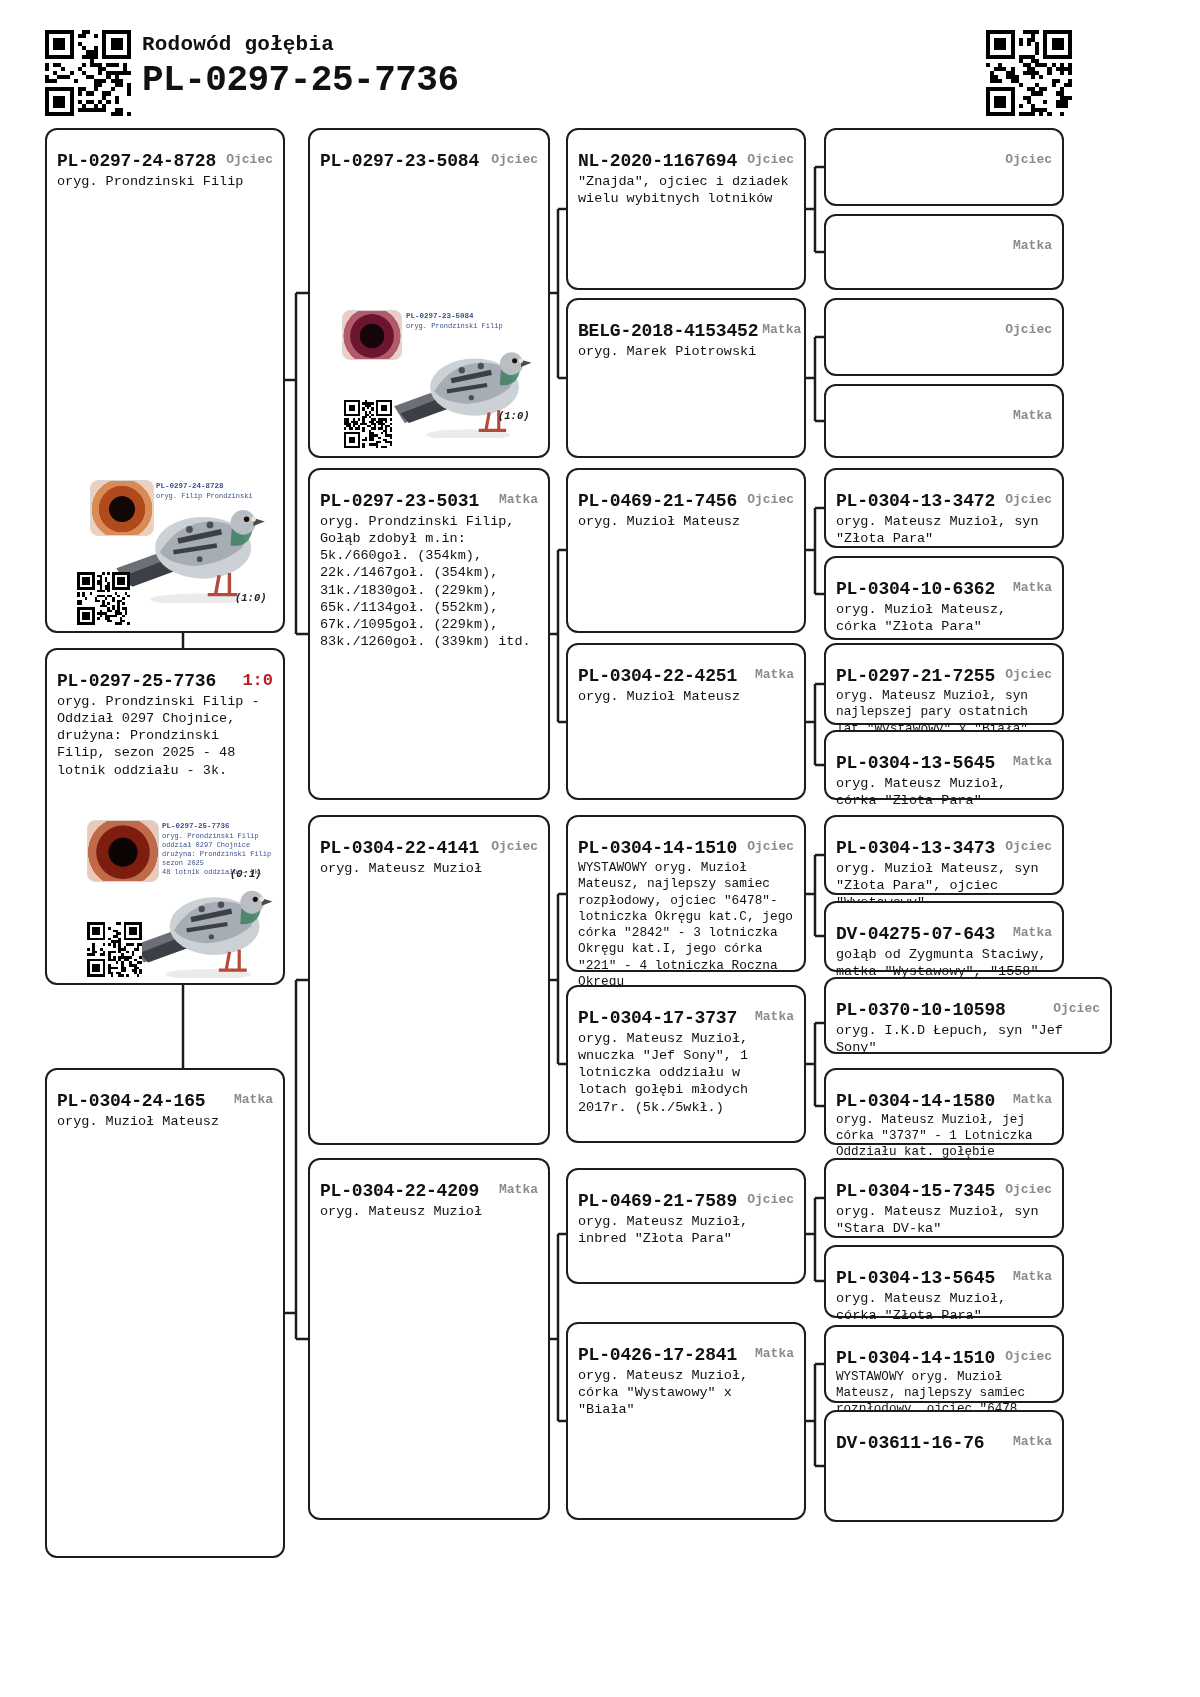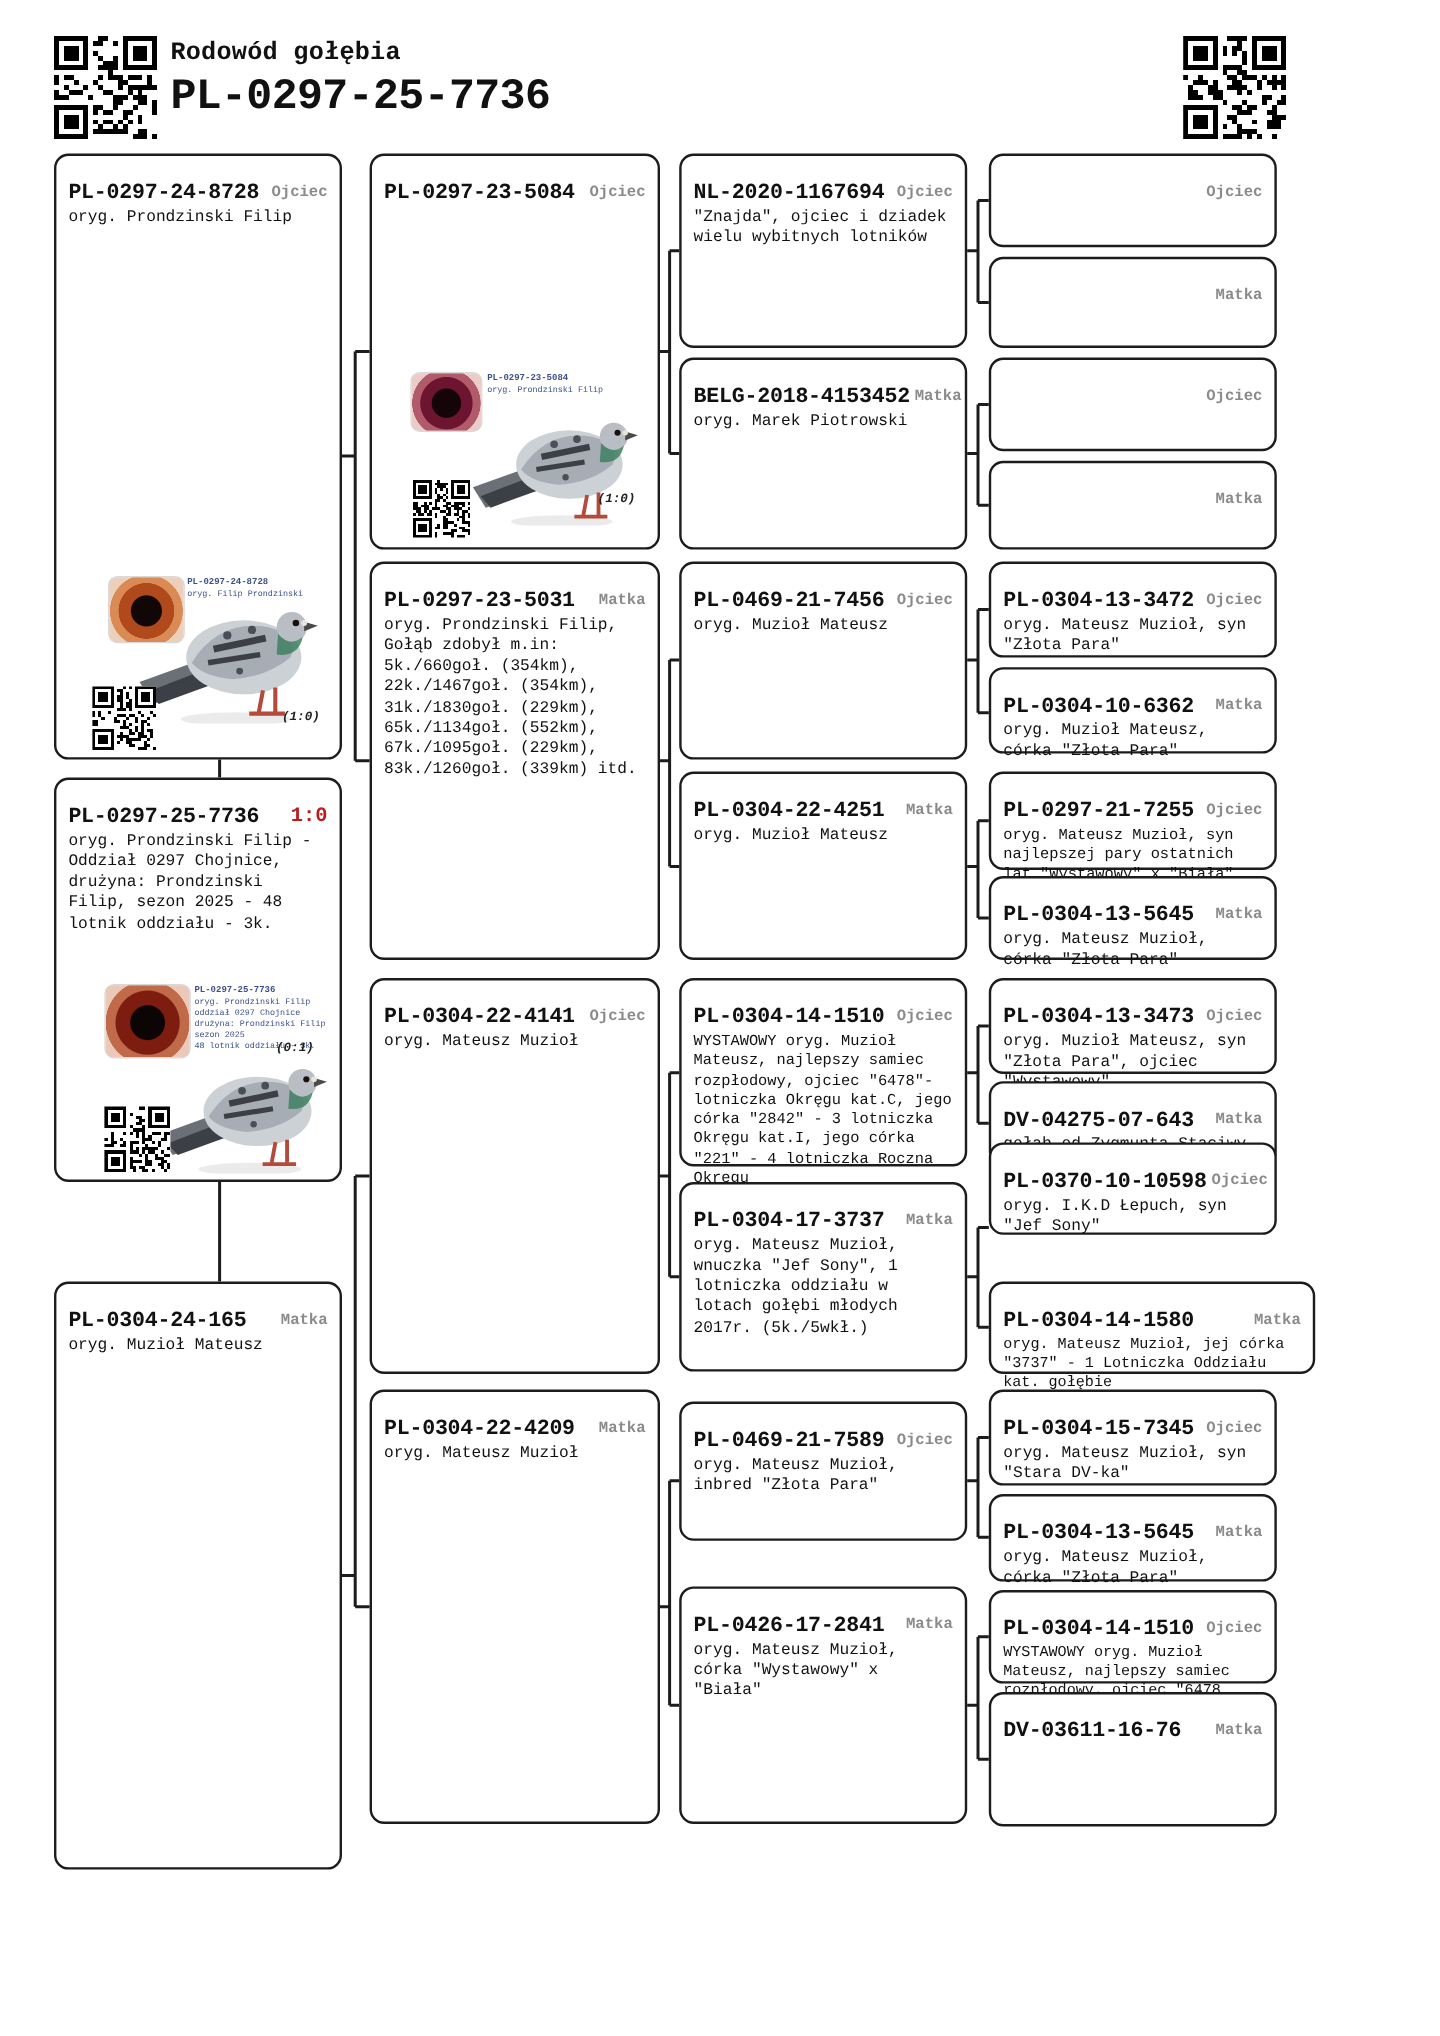--- a/index.html
+++ b/index.html
@@ -857,21 +857,21 @@
         <span class="tag">Matka</span>
       </div>
   </div>
   <div class="pbox" style="left:824px;top:468px;width:240px;height:80px">
     <div class="bh">
         <span class="bid">PL-0304-13-3472</span>
         <span class="tag">Ojciec</span>
       </div>
     <div class="bd">oryg. Mateusz Muzioł, syn "Złota Para"</div>
   </div>
-  <div class="pbox" style="left:824px;top:556px;width:240px;height:72px">
+  <div class="pbox" style="left:824px;top:556px;width:240px;height:84px">
     <div class="bh">
         <span class="bid">PL-0304-10-6362</span>
         <span class="tag">Matka</span>
       </div>
     <div class="bd">oryg. Muzioł Mateusz, córka "Złota Para"</div>
   </div>
   <div class="pbox" style="left:824px;top:643px;width:240px;height:82px">
     <div class="bh">
         <span class="bid">PL-0297-21-7255</span>
         <span class="tag">Ojciec</span>
@@ -892,28 +892,28 @@
       </div>
     <div class="bd">oryg. Muzioł Mateusz, syn "Złota Para", ojciec "Wystawowy"</div>
   </div>
   <div class="pbox" style="left:824px;top:901px;width:240px;height:71px">
     <div class="bh">
         <span class="bid">DV-04275-07-643</span>
         <span class="tag">Matka</span>
       </div>
     <div class="bd">gołąb od Zygmunta Staciwy, matka "Wystawowy", "1558"</div>
   </div>
-  <div class="pbox" style="left:824px;top:952px;width:240px;height:77px">
+  <div class="pbox" style="left:824px;top:977px;width:288px;height:77px">
     <div class="bh">
         <span class="bid">PL-0370-10-10598</span>
         <span class="tag">Ojciec</span>
       </div>
     <div class="bd">oryg. I.K.D Łepuch, syn "Jef Sony"</div>
   </div>
-  <div class="pbox" style="left:824px;top:1068px;width:272px;height:77px">
+  <div class="pbox" style="left:824px;top:1068px;width:240px;height:77px">
     <div class="bh">
         <span class="bid">PL-0304-14-1580</span>
         <span class="tag">Matka</span>
       </div>
     <div class="bd" style="font-size:12.6px">oryg. Mateusz Muzioł, jej córka "3737" - 1 Lotniczka Oddziału kat. gołębie</div>
   </div>
   <div class="pbox" style="left:824px;top:1158px;width:240px;height:80px">
     <div class="bh">
         <span class="bid">PL-0304-15-7345</span>
         <span class="tag">Ojciec</span>

